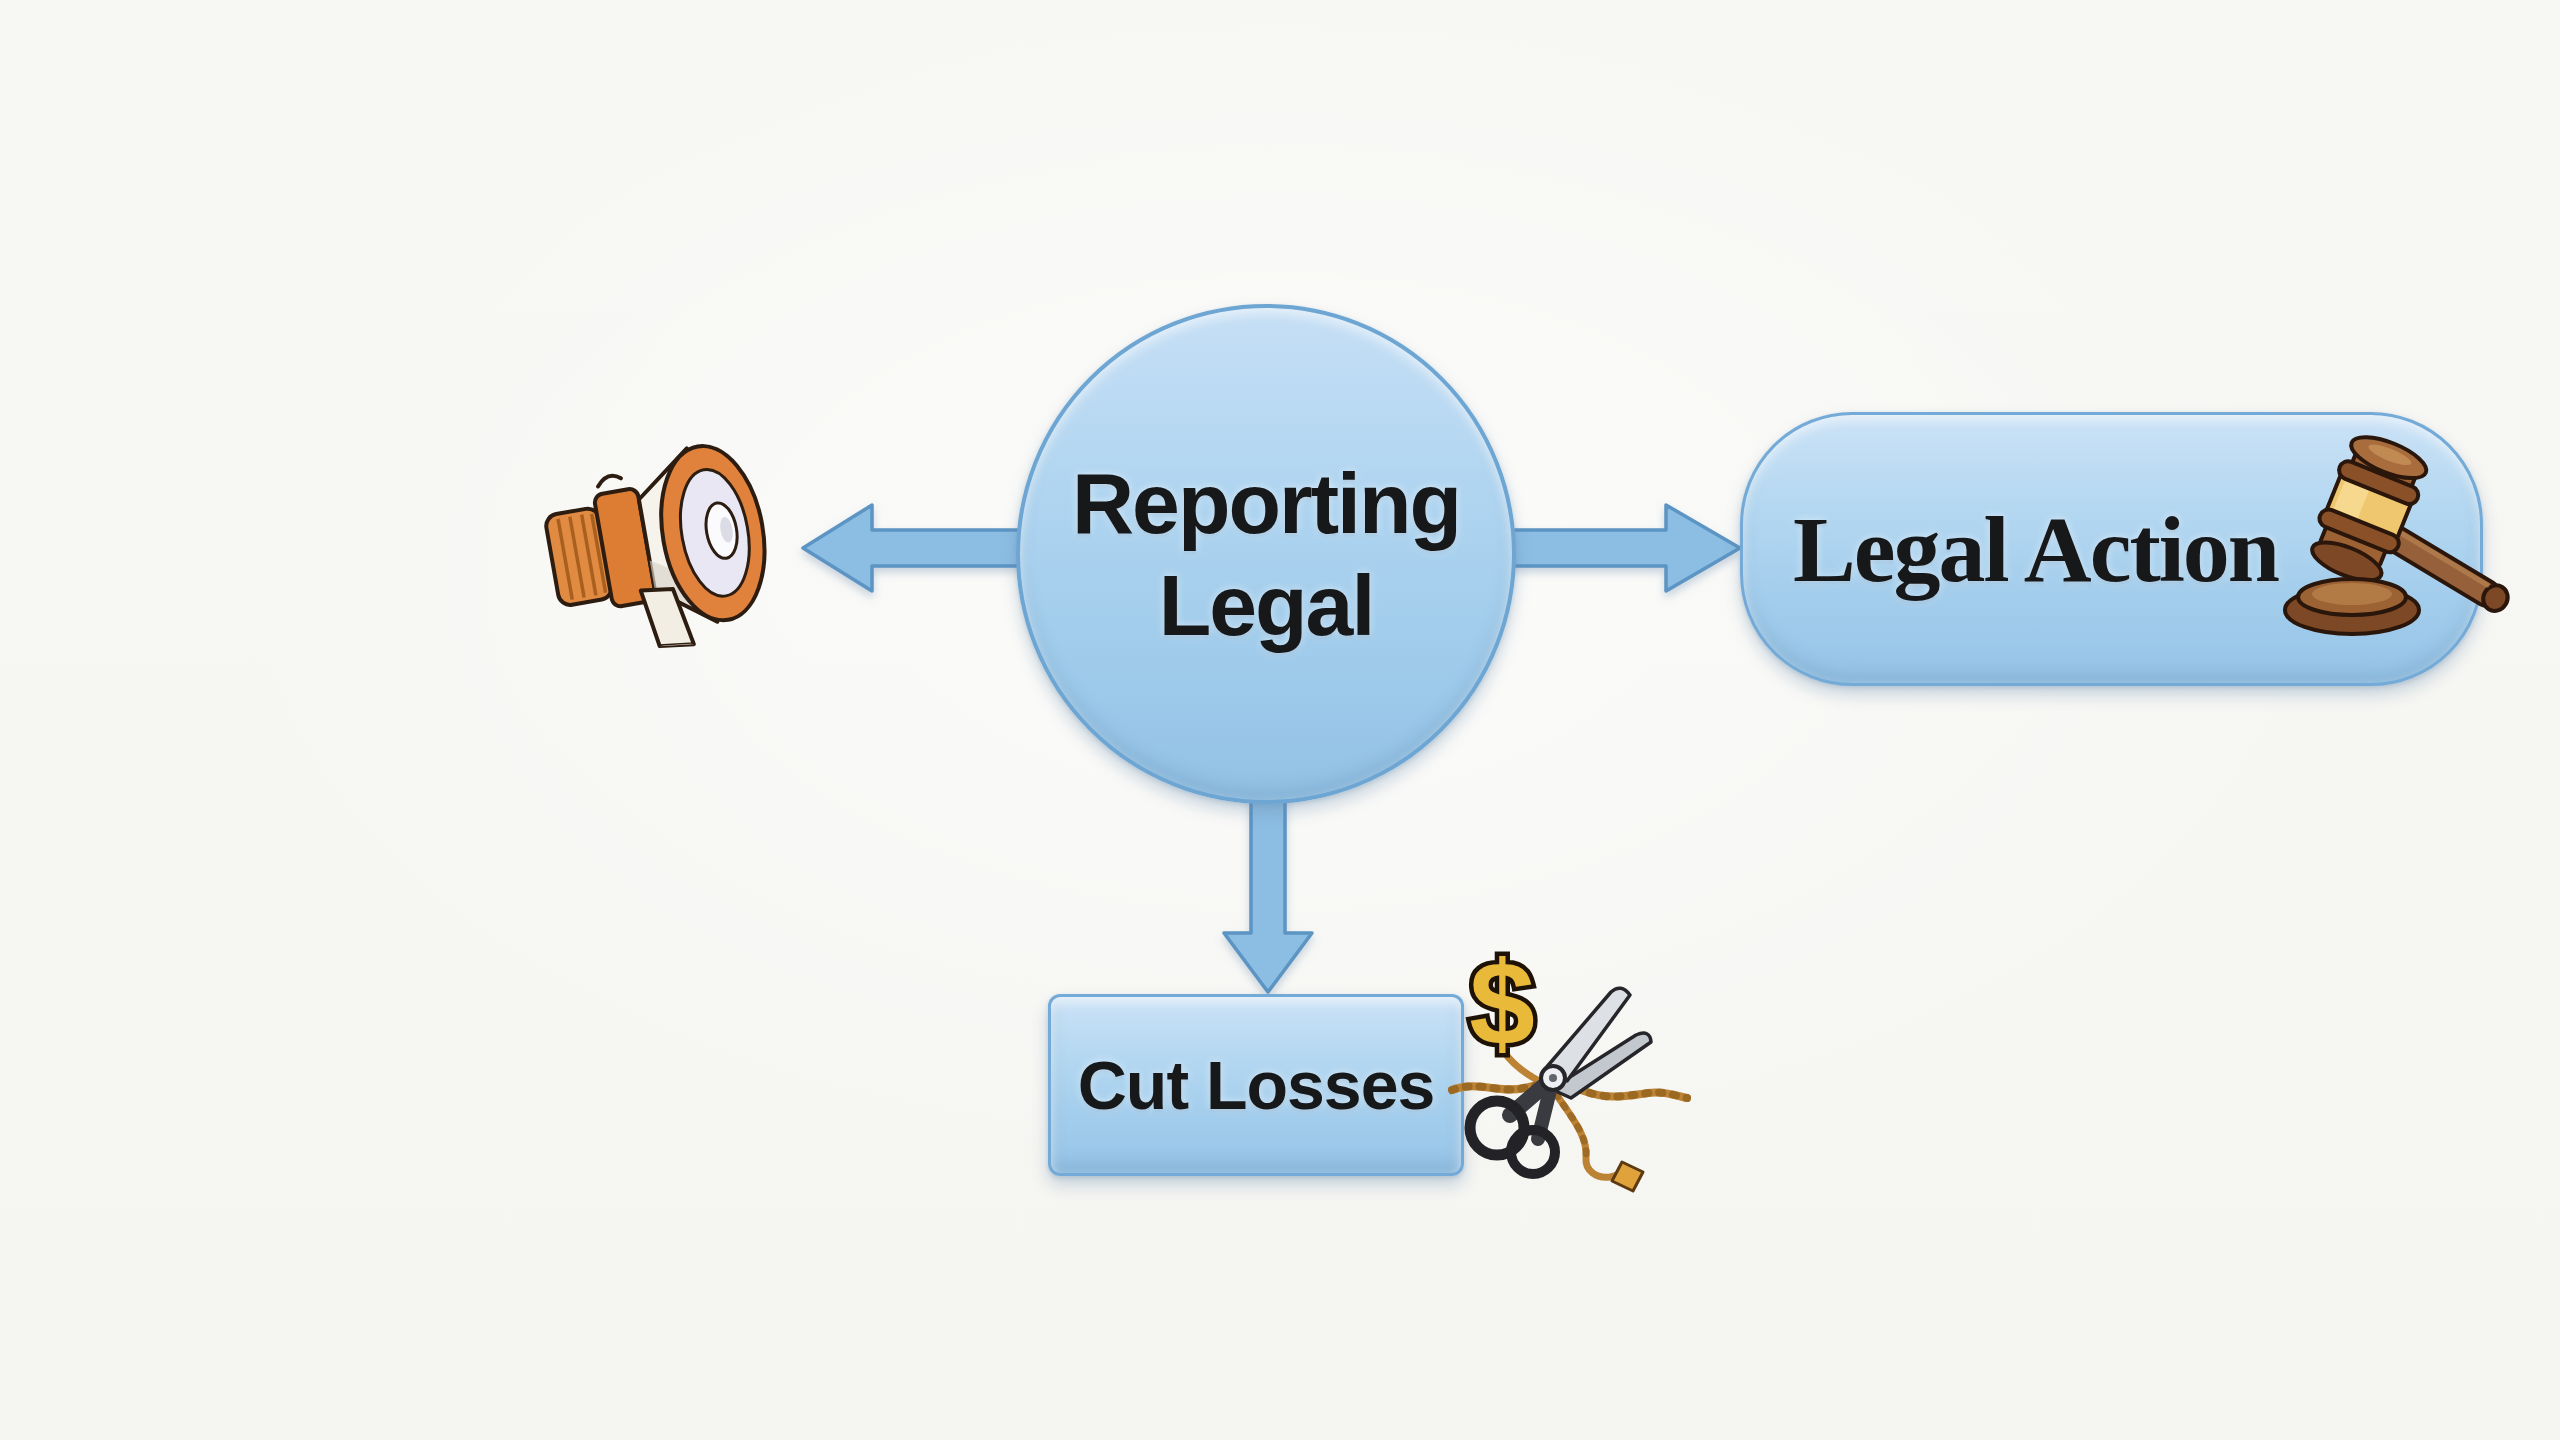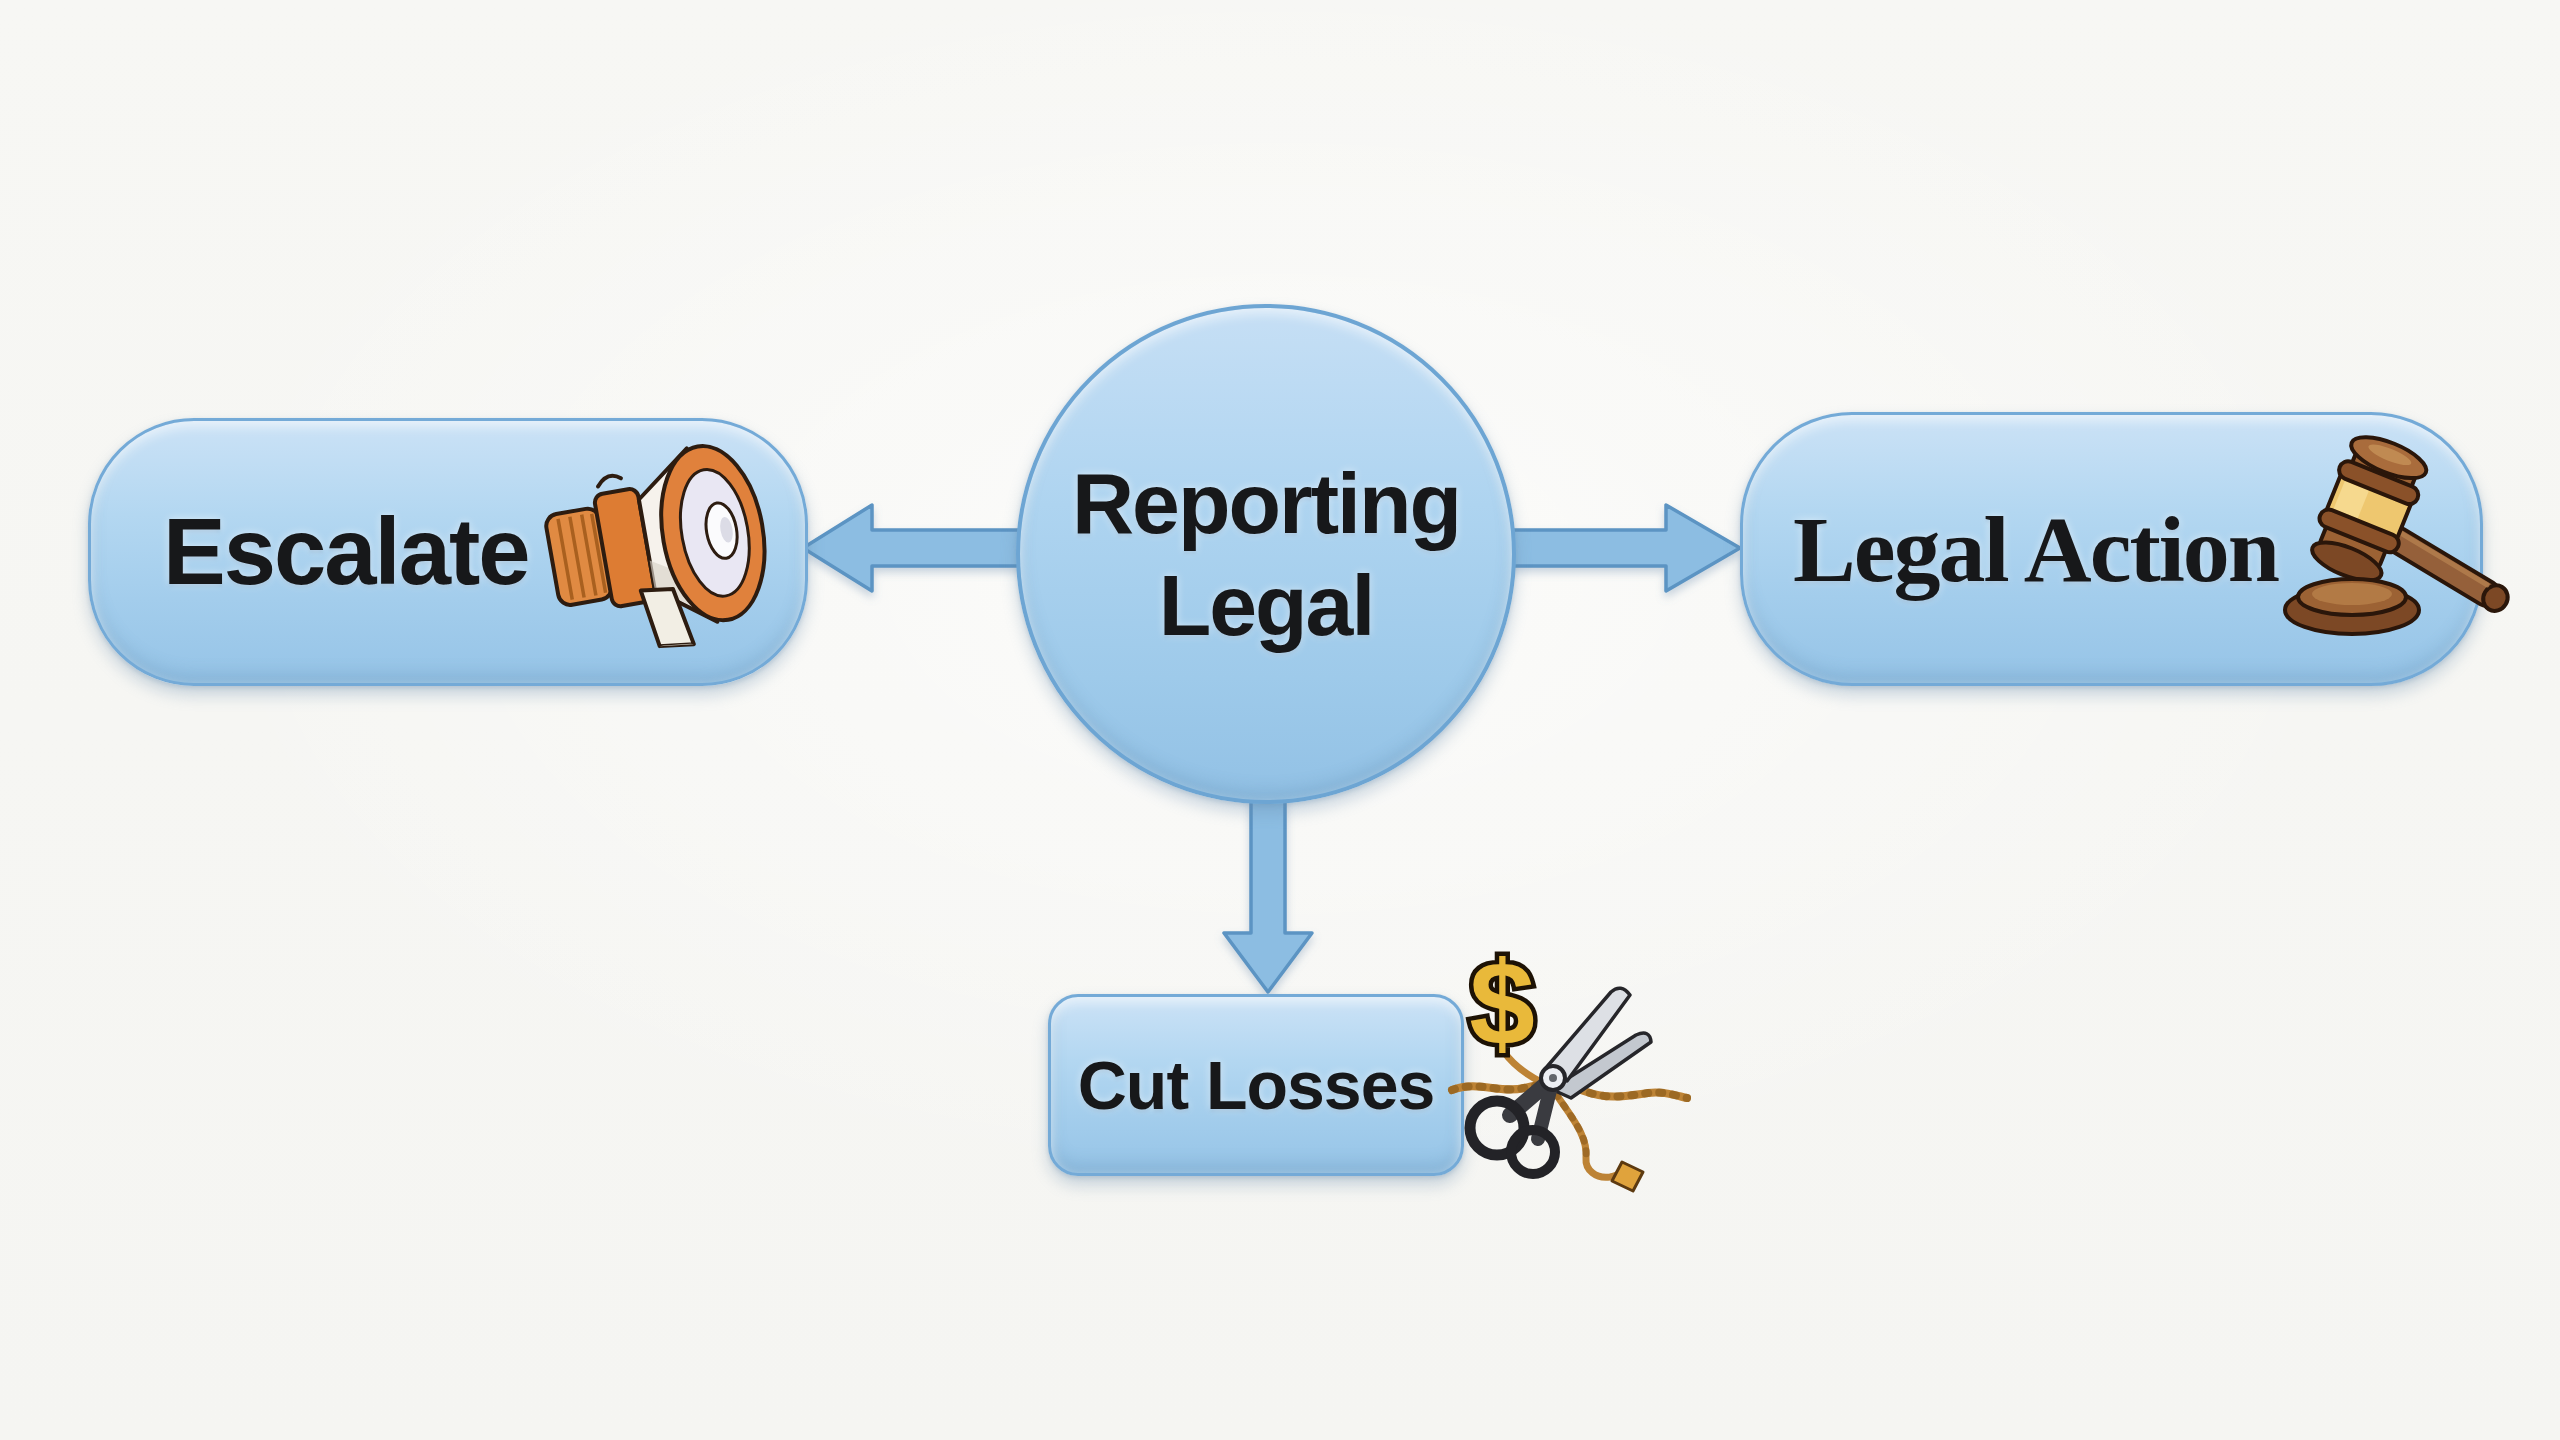--- a/index.html
+++ b/index.html
@@ -35,21 +35,21 @@
     letter-spacing: -2px;
     white-space: nowrap;
     text-shadow: 0 0 8px rgba(255,255,255,.55), 0 3px 3px rgba(110,145,175,.25);
   }
   .node-escalate { left: 88px;  top: 418px; width: 714px; height: 262px; border-radius: 106px; }
   .node-escalate .node-label { font-size: 94px; padding-left: 72px; }
 
   .node-legal    { left: 1740px; top: 412px; width: 737px; height: 268px; border-radius: 112px; }
   .node-legal .node-label { font-size: 94px; padding-left: 50px; font-family: Liberation Serif, serif; }
 
-  .node-cut      { left: 1048px; top: 994px; width: 410px; height: 176px; border-radius: 30px;
+  .node-cut      { left: 1048px; top: 994px; width: 410px; height: 176px; border-radius: 12px;
                    justify-content: center; }
   .node-cut .node-label { font-size: 68px; letter-spacing: -1px; }
 
   .node-center   { left: 1016px; top: 304px; width: 492px; height: 492px; border-radius: 50%;
                    justify-content: center;
                    background: linear-gradient(180deg, #c6dff5 0%, #aed4f0 40%, #9ecaea 75%, #92c1e5 100%);
                    border: 4px solid #6da5d3; }
   .node-center .node-label {
     font-size: 86px; line-height: 102px; text-align: center; white-space: normal;
     width: 400px; padding: 0;
@@ -68,23 +68,20 @@
     </defs>
     <path filter="url(#softShadow)" d="M803,548 L872,505 L872,530 L1030,530 L1030,566 L872,566 L872,591 Z" fill="#8cbde2" stroke="#5b94c3" stroke-width="3.5" stroke-linejoin="round"></path>
     <path filter="url(#softShadow)" d="M1740,548 L1666,505 L1666,530 L1492,530 L1492,566 L1666,566 L1666,591 Z" fill="#8cbde2" stroke="#5b94c3" stroke-width="3.5" stroke-linejoin="round"></path>
     <path filter="url(#softShadow)" d="M1251,778 L1285,778 L1285,933 L1312,933 L1268,992 L1224,933 L1251,933 Z" fill="#8cbde2" stroke="#5b94c3" stroke-width="3.5" stroke-linejoin="round"></path>
   </svg>
 
   <div class="node node-center">
     <div class="node-label">Reporting Legal</div>
   </div>
 
-  <div class="node node-escalate">
-    <div class="node-label">Escalate</div>
-  </div>
 
   <div class="node node-legal">
     <div class="node-label">Legal Action</div>
   </div>
 
   <div class="node node-cut">
     <div class="node-label">Cut Losses</div>
   </div>
 
   <svg class="layer layer-icons" viewBox="0 0 2560 1440">

